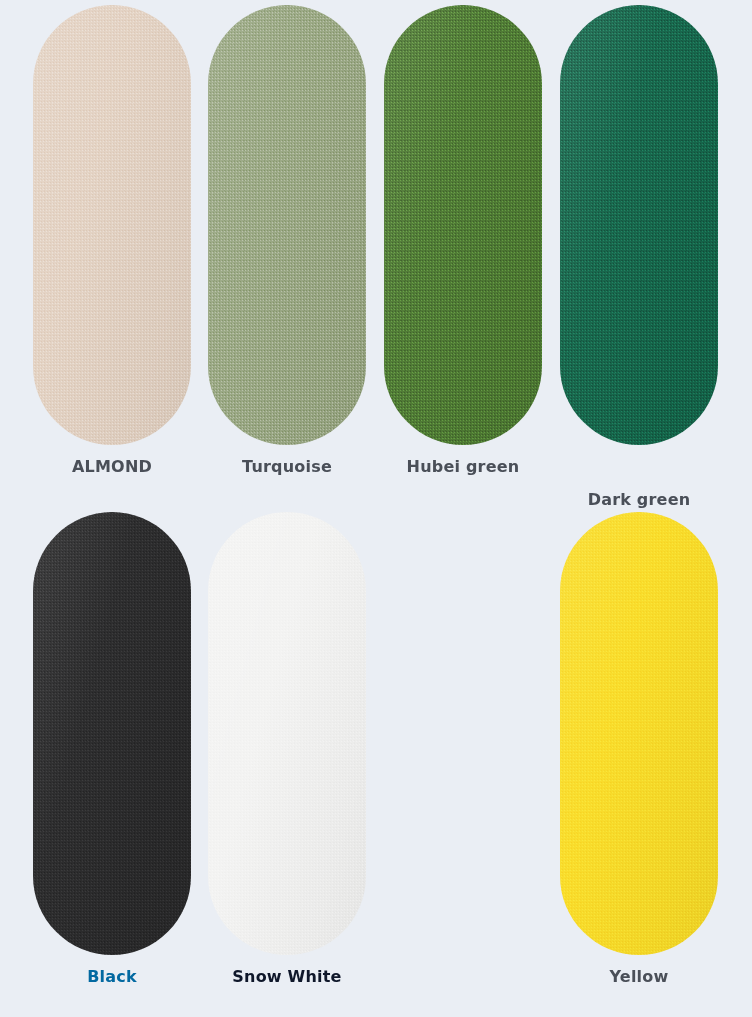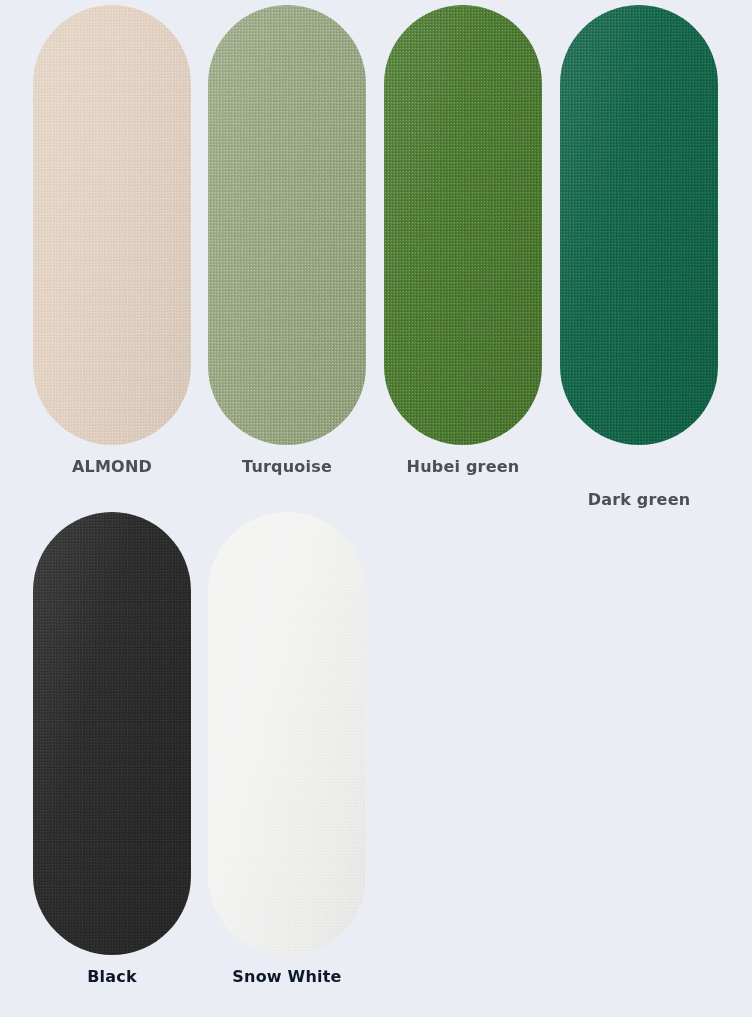--- a/index.html
+++ b/index.html
@@ -138,28 +138,35 @@
 
   </div>
 
   <div class="swatch-row row-2">
 
     <div class="swatch-cell col-1">
       <div class="swatch-chip" style="background-color: rgb(42, 42, 43);">
         <div class="sheen"></div>
         <div class="grain"></div>
       </div>
-      <div class="swatch-label" style="color: #0f172a;">Black</div>
+      <div class="swatch-label" style="color: #0369a1;">Black</div>
     </div>
 
     <div class="swatch-cell col-2">
       <div class="swatch-chip" style="background-color: rgb(243, 243, 242);">
         <div class="sheen"></div>
         <div class="grain"></div>
       </div>
       <div class="swatch-label" style="color: #0f172a;">Snow White</div>
     </div>
 
 
+    <div class="swatch-cell col-4">
+      <div class="swatch-chip" style="background-color: rgb(249, 220, 40);">
+        <div class="sheen"></div>
+        <div class="grain"></div>
+      </div>
+      <div class="swatch-label" style="color: rgb(74, 79, 88);">Yellow</div>
+    </div>
 
   </div>
 
 </div>
 
 </body></html>

